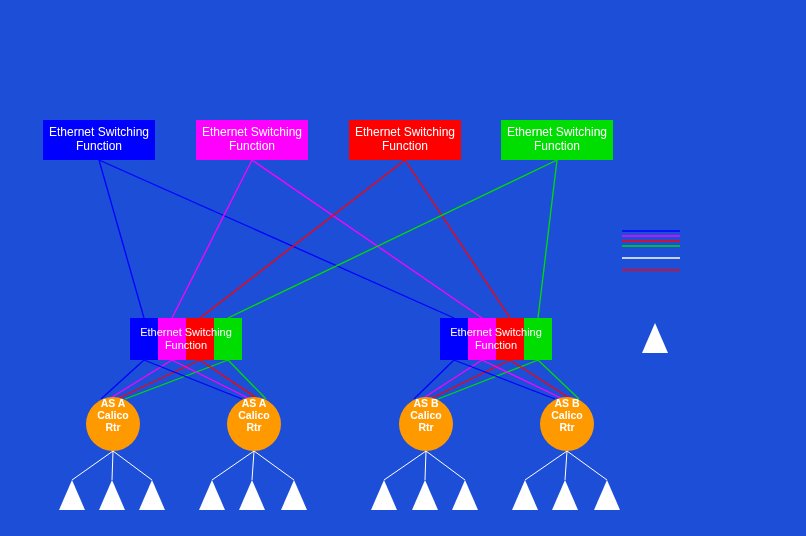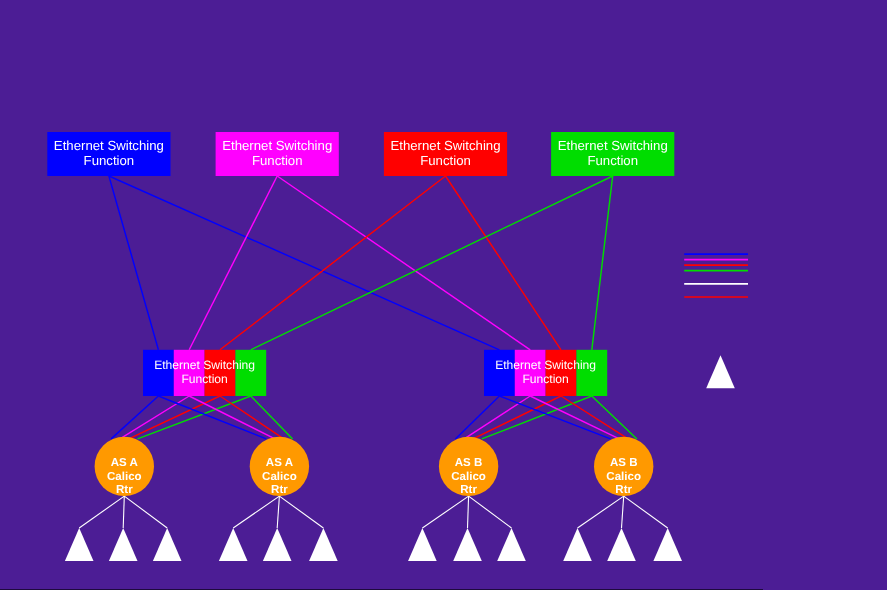--- a/index.html
+++ b/index.html
@@ -8,31 +8,31 @@
   #wires{position:absolute;top:0;left:0;}
   .top-box{position:absolute;top:120px;width:112px;height:40px;
            display:flex;align-items:center;justify-content:center;}
   .box-label{color:#fff;font-size:12px;text-align:center;line-height:1.15;}
   .mid-box{position:absolute;top:318px;width:112px;height:42px;display:flex;}
   .seg{width:28px;height:42px;}
   .mid-label{position:absolute;left:0;top:0;width:112px;height:42px;
              display:flex;align-items:center;justify-content:center;
              color:#fff;font-size:11px;text-align:center;line-height:1.15;}
   .router{position:absolute;top:397px;width:54px;height:54px;border-radius:50%;
-          display:flex;align-items:flex-end;justify-content:center;}
+          display:flex;align-items:flex-start;justify-content:center;}
   .router-label{color:#fff;font-size:10.5px;font-weight:bold;text-align:center;
                 line-height:1.15;white-space:pre-line;}
   .tri{position:absolute;width:0;height:0;
        border-left:13px solid transparent;border-right:13px solid transparent;
        border-bottom:30px solid #fff;}
 </style>
 </head>
 <body>
 
-<div id="stage" style="background: #4c1d95;">
+<div id="stage" style="background: #1d4ed8;">
   <svg id="wires" width="806" height="536">
       <line x1="99" y1="160" x2="144" y2="318" stroke="#0000ff" stroke-width="1.3"></line>
       <line x1="99" y1="160" x2="454" y2="318" stroke="#0000ff" stroke-width="1.3"></line>
       <line x1="252" y1="160" x2="172" y2="318" stroke="#ff00ff" stroke-width="1.3"></line>
       <line x1="252" y1="160" x2="482" y2="318" stroke="#ff00ff" stroke-width="1.3"></line>
       <line x1="405" y1="160" x2="200" y2="318" stroke="#ff0000" stroke-width="1.3"></line>
       <line x1="405" y1="160" x2="510" y2="318" stroke="#ff0000" stroke-width="1.3"></line>
       <line x1="557" y1="160" x2="228" y2="318" stroke="#00dd00" stroke-width="1.3"></line>
       <line x1="557" y1="160" x2="538" y2="318" stroke="#00dd00" stroke-width="1.3"></line>
       <line x1="144" y1="360" x2="101" y2="399" stroke="#0000ff" stroke-width="1.3"></line>

